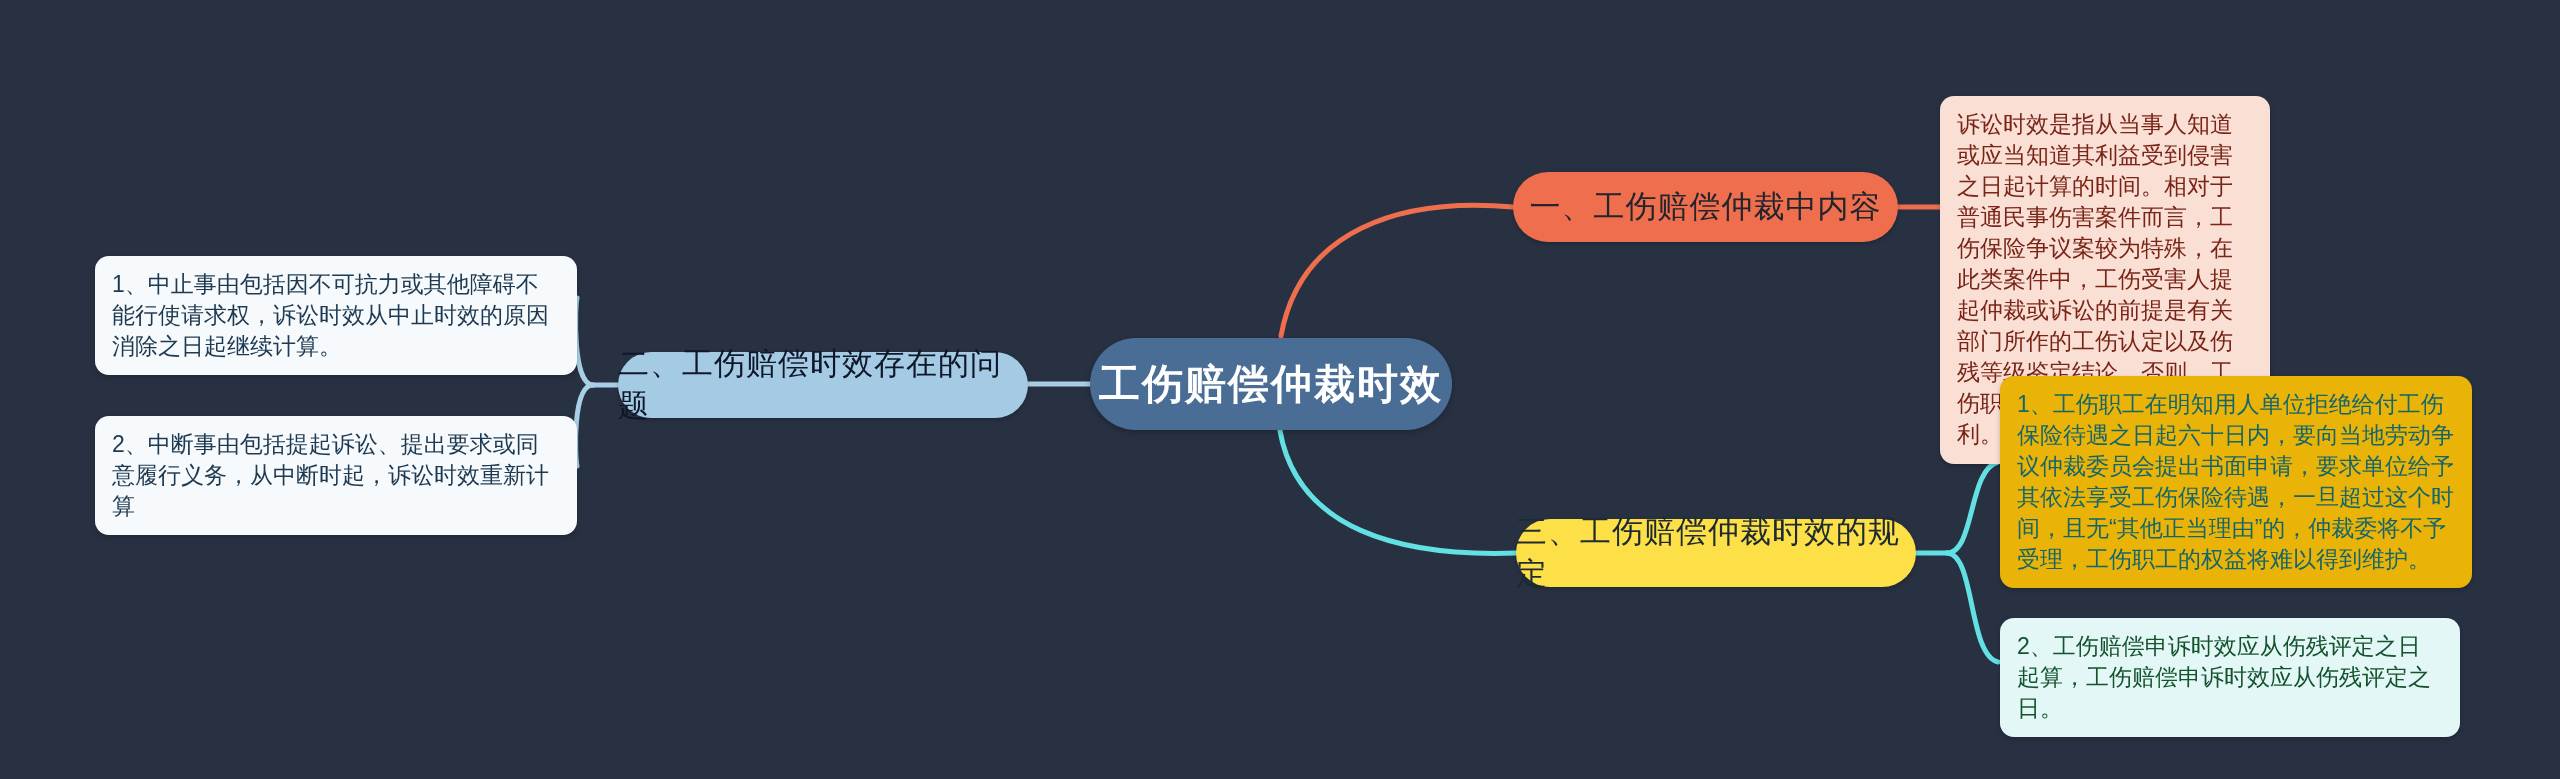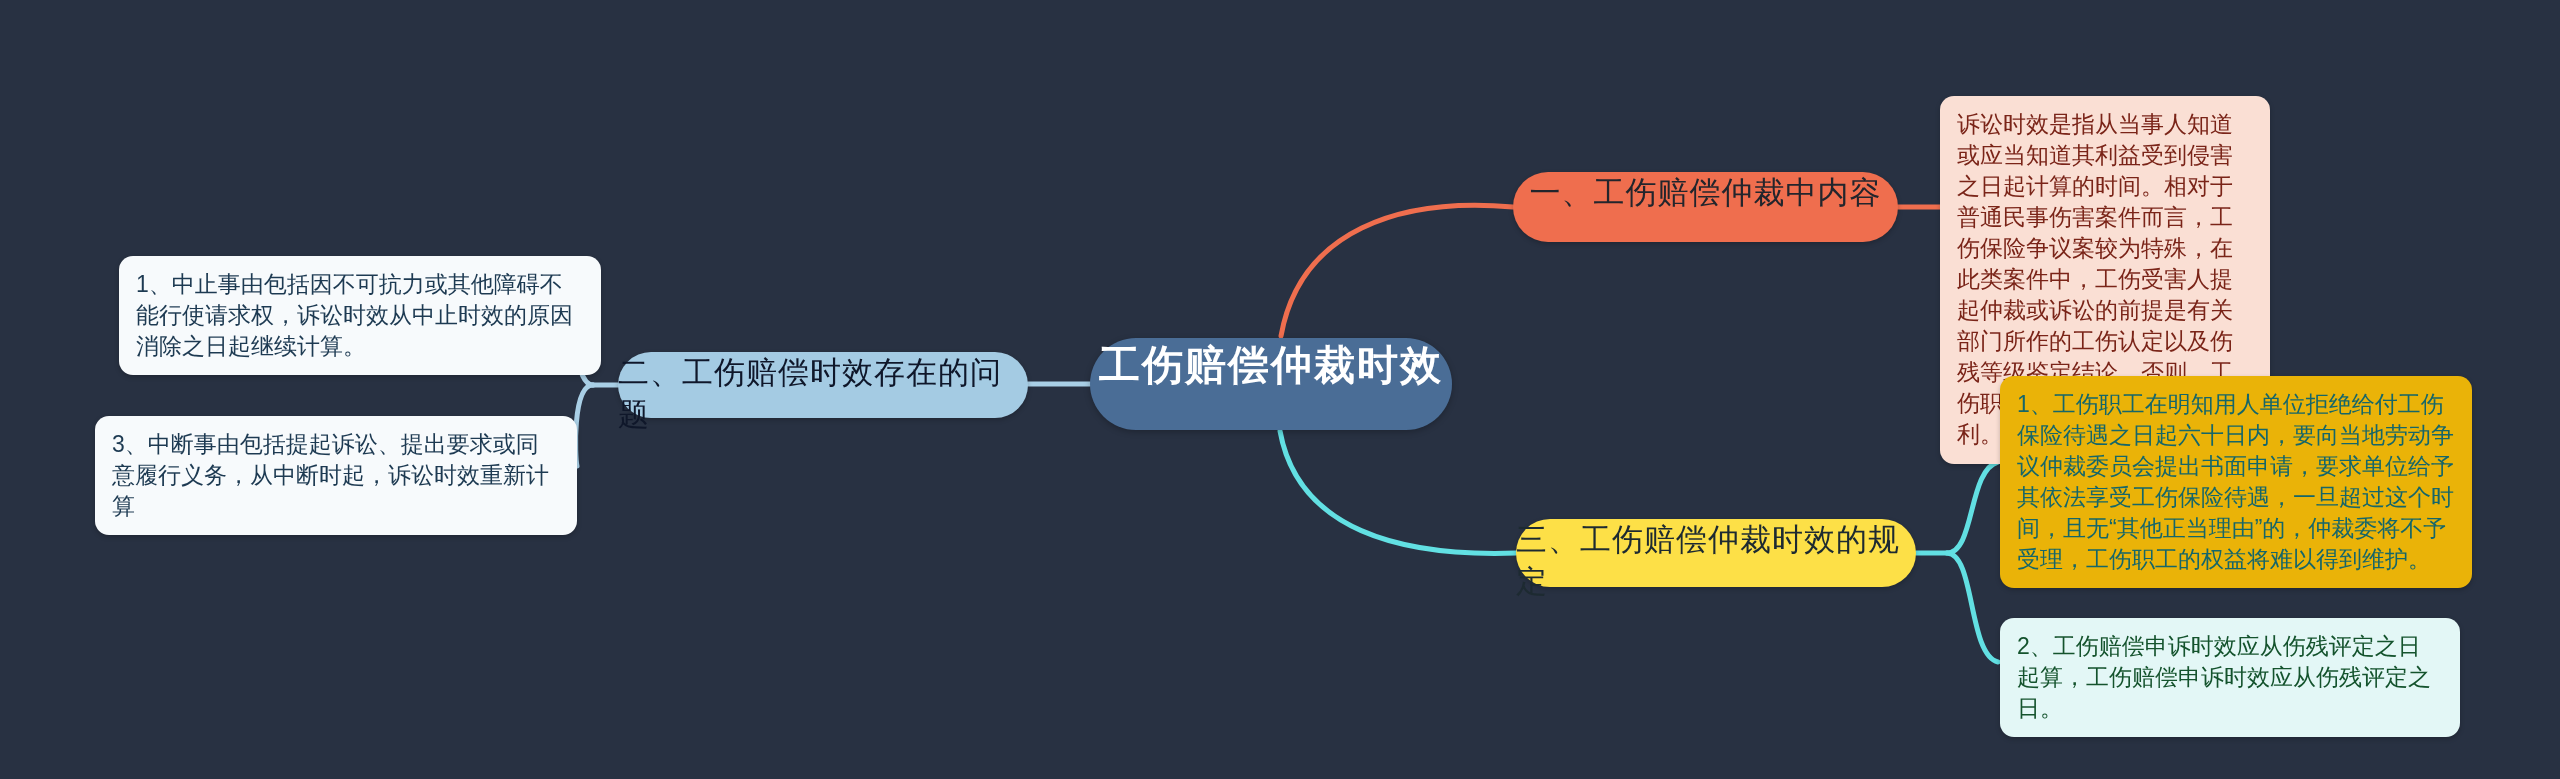--- a/index.html
+++ b/index.html
@@ -25,21 +25,21 @@
     top: 0;
     width: 2560px;
     height: 779px;
     pointer-events: none;
   }
 
   .node {
     position: absolute;
     box-sizing: border-box;
     display: flex;
-    align-items: flex-start;
+    align-items: center;
     white-space: pre-wrap;
   }
 
   
   .root-node {
     left: 1090px;
     top: 338px;
     width: 362px;
     height: 92px;
     border-radius: 46px;
@@ -100,21 +100,20 @@
     width: 330px;
     background: #fadfd4;
     color: #7a2418;
   }
   .leaf-white-1 {
     left: 95px;
     top: 256px;
     width: 482px;
     background: #f7fafc;
     color: #1d3a52;
-    margin-left: 24px;
   }
   .leaf-white-2 {
     left: 95px;
     top: 416px;
     width: 482px;
     background: #f7fafc;
     color: #1d3a52;
   }
   .leaf-mint-1 {
     left: 2000px;
@@ -173,21 +172,21 @@
 
   <div class="node leaf-node leaf-peach">
     <span>诉讼时效是指从当事人知道或应当知道其利益受到侵害之日起计算的时间。相对于普通民事伤害案件而言，工伤保险争议案较为特殊，在此类案件中，工伤受害人提起仲裁或诉讼的前提是有关部门所作的工伤认定以及伤残等级鉴定结论，否则，工伤职工将无从主张自己的权利。</span>
   </div>
 
   <div class="node leaf-node leaf-white-1">
     <span>1、中止事由包括因不可抗力或其他障碍不能行使请求权，诉讼时效从中止时效的原因消除之日起继续计算。</span>
   </div>
 
   <div class="node leaf-node leaf-white-2">
-    <span>3、中断事由包括提起诉讼、提出要求或同意履行义务，从中断时起，诉讼时效重新计算</span>
+    <span>2、中断事由包括提起诉讼、提出要求或同意履行义务，从中断时起，诉讼时效重新计算</span>
   </div>
 
   <div class="node leaf-node leaf-mint-1">
     <span>1、工伤职工在明知用人单位拒绝给付工伤保险待遇之日起六十日内，要向当地劳动争议仲裁委员会提出书面申请，要求单位给予其依法享受工伤保险待遇，一旦超过这个时间，且无“其他正当理由”的，仲裁委将不予受理，工伤职工的权益将难以得到维护。</span>
   </div>
 
   <div class="node leaf-node leaf-mint-2">
     <span>2、工伤赔偿申诉时效应从伤残评定之日起算，工伤赔偿申诉时效应从伤残评定之日。</span>
   </div>
 

